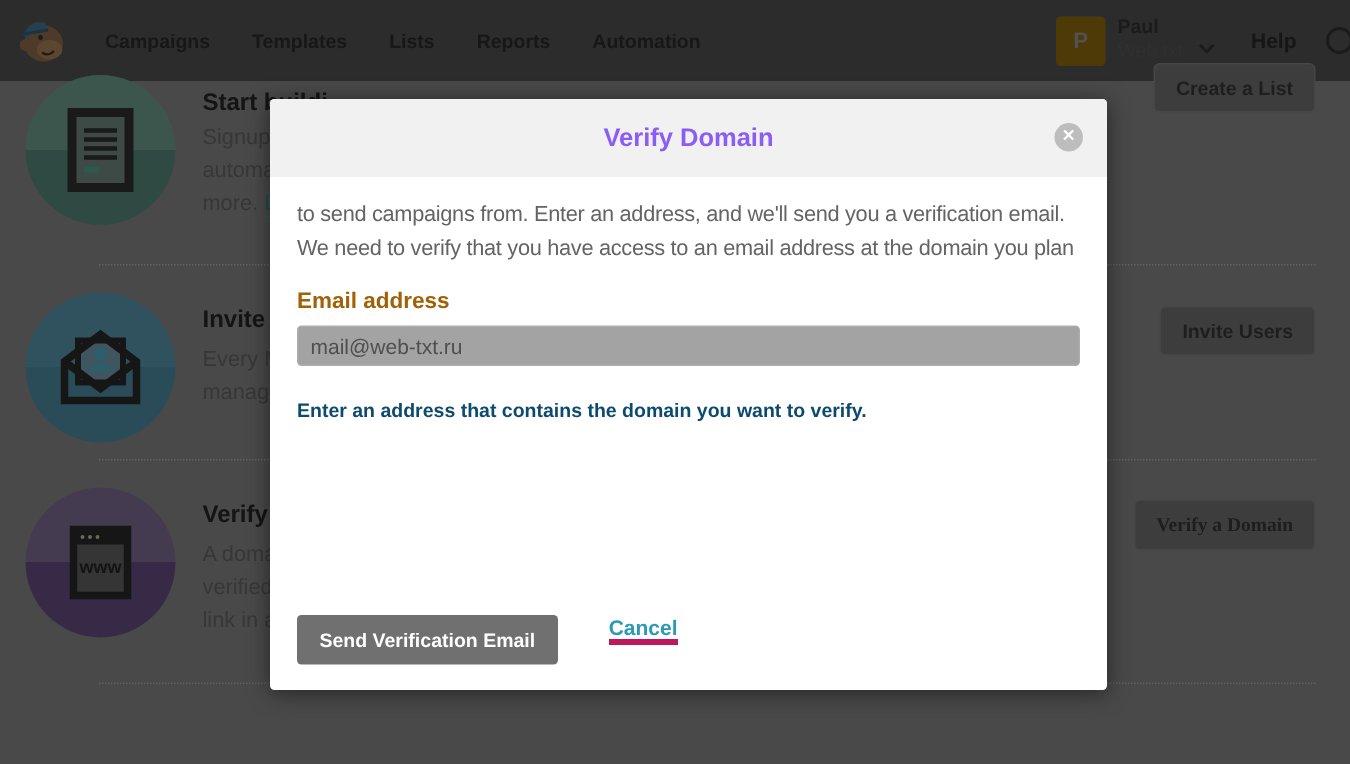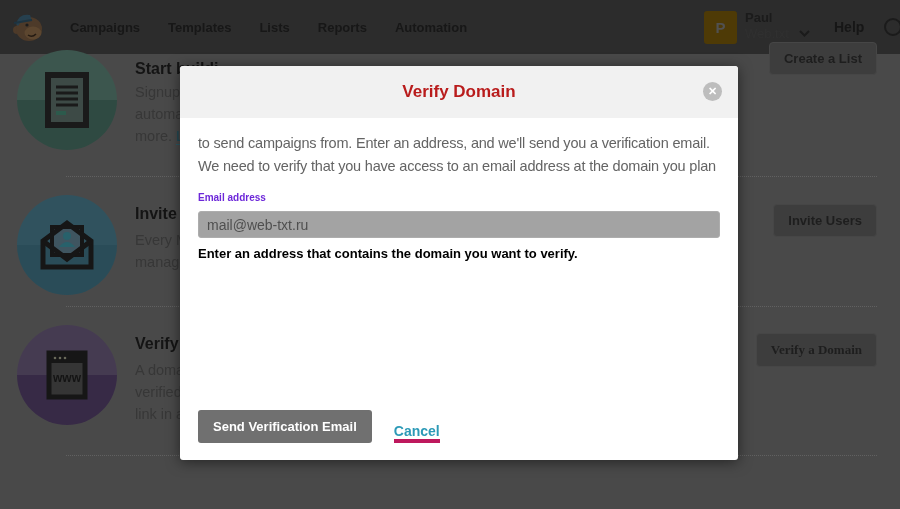--- a/index.html
+++ b/index.html
@@ -33,32 +33,32 @@
   .row-lines{position:absolute;left:135px;font-size:14.5px;line-height:22px;color:#373737;white-space:nowrap;}
   .frag-link{color:#1d4b58;border-bottom:1px solid #2a5a66;}
   .ghost-btn{position:absolute;right:23px;background:#3d3d3d;border:1px solid #464646;color:#1e1e1e;
     font-weight:bold;font-size:13px;padding:8px 14px;border-radius:4px;white-space:nowrap;cursor:pointer;
     font-family:"Liberation Sans", sans-serif;}
   .dotted{position:absolute;left:66px;right:23px;border-top:1px dotted #616161;height:0;}
   
   .modal{position:absolute;left:180px;top:66px;width:558px;height:394px;background:#ffffff;
     border-radius:3px;box-shadow:0 2px 14px rgba(0,0,0,0.5);overflow:hidden;}
   .modal-header{height:52px;background:#f1f1f1;border-radius:3px 3px 0 0;position:relative;}
-  .modal-title{text-align:center;line-height:52px;font-size:17px;font-weight:bold;color:#b91c1c;}
+  .modal-title{text-align:center;line-height:52px;font-size:17px;font-weight:bold;color:#8b5cf6;}
   .modal-close{position:absolute;right:16px;top:16px;width:19px;height:19px;border-radius:50%;
     background:#bdbdbd;color:#ffffff;font-size:11px;font-weight:bold;line-height:19px;text-align:center;cursor:pointer;}
   .modal-body{padding:14px 18px 0 18px;}
   .mline{white-space:nowrap;font-size:14.5px;line-height:23px;color:#646464;letter-spacing:-0.2px;}
   .mlink{color:#2c9ab7;border-bottom:1px solid rgba(44,154,183,0.55);cursor:pointer;}
-  .field-label{margin-top:14px;font-size:10px;font-weight:bold;color:#6d28d9;}
+  .field-label{margin-top:14px;font-size:15px;font-weight:bold;color:#a16207;}
   .email-input{margin-top:8px;box-sizing:border-box;width:100%;height:27px;background:#a3a3a3;
     border:1px solid #adadad;border-radius:3px;padding:3px 8px;font-size:14px;color:#4f4f4f;
     font-family:"Liberation Sans", sans-serif;}
-  .helper{margin-top:8px;font-size:13px;font-weight:bold;color:#000000;}
-  .modal-footer{position:absolute;left:18px;bottom:17px;display:flex;align-items:flex-end;gap:22px;}
+  .helper{margin-top:22px;font-size:13px;font-weight:bold;color:#0c4a6e;}
+  .modal-footer{position:absolute;left:18px;bottom:17px;display:flex;align-items:flex-start;gap:34px;}
   .submit-btn{background:#707070;border:none;color:#ffffff;font-size:13px;font-weight:bold;
     padding:9px 15px;border-radius:3px;cursor:pointer;font-family:"Liberation Sans", sans-serif;}
   .cancel-link{color:#2c9ab7;font-size:14px;font-weight:bold;border-bottom:4px solid #be185d;cursor:pointer;}
 </style>
 </head>
 <body>
 
 <div class="nav">
   <div class="nav-logo">
     <svg width="38" height="38" viewBox="0 0 38 38">

